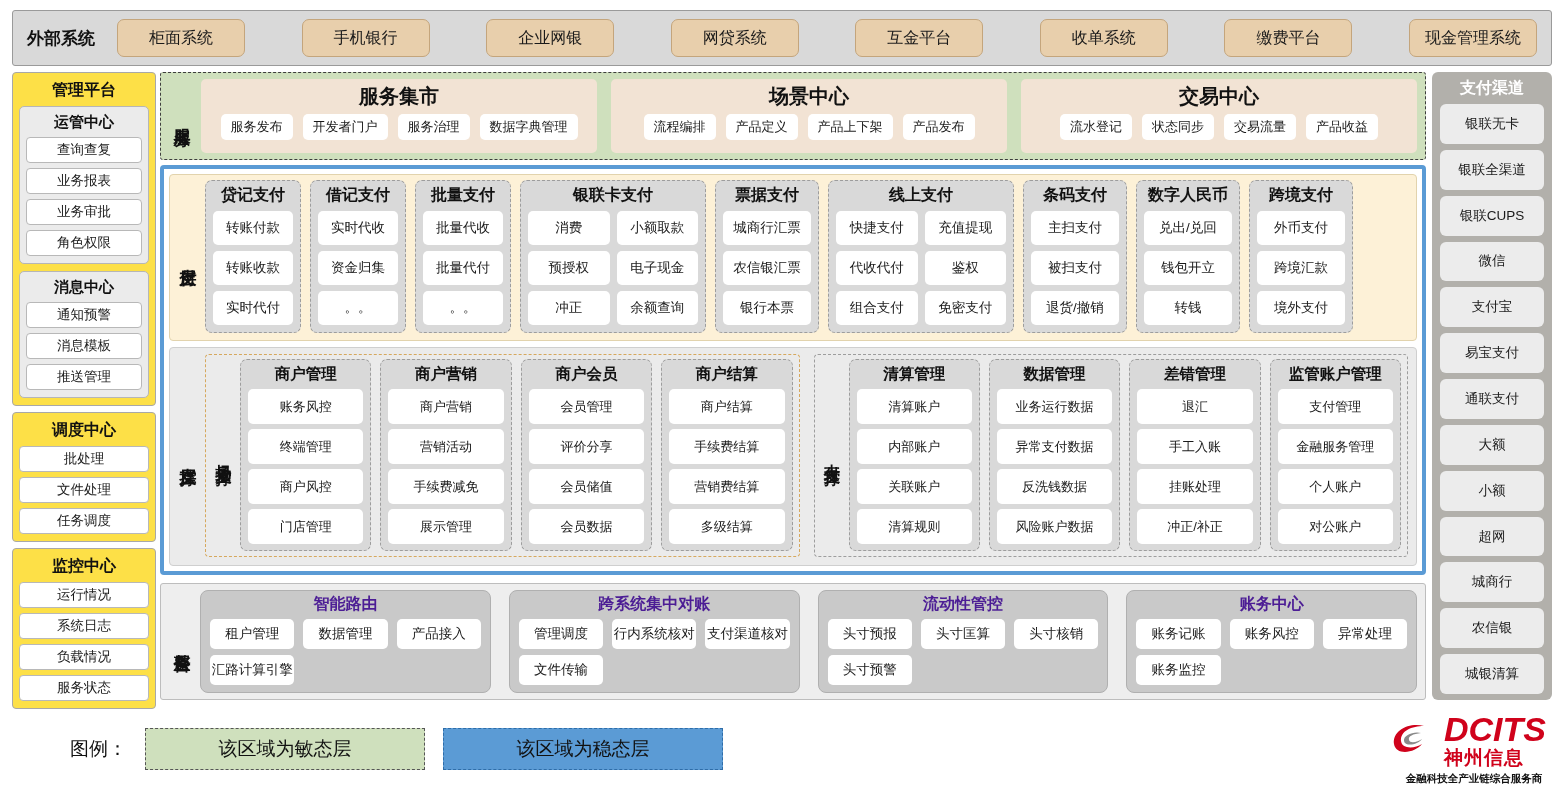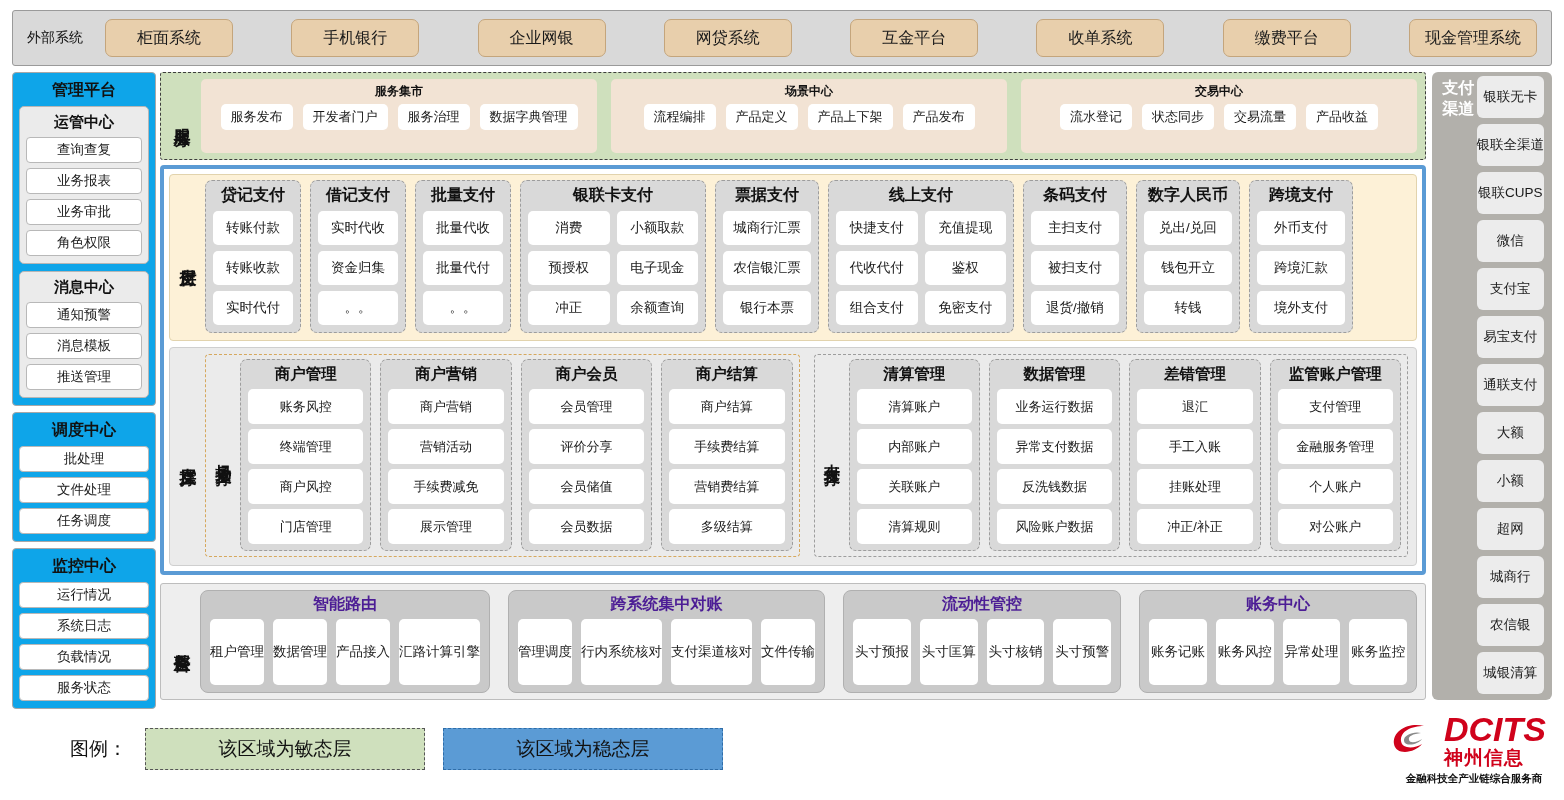--- a/index.html
+++ b/index.html
@@ -19,41 +19,41 @@
   .ext-bar {
     position: absolute; left: 12px; top: 10px;
     width: 1540px; height: 56px;
     background: #d9d9d9;
     border: 1px solid #9a9a9a;
     border-radius: 3px;
     display: flex; align-items: center;
     padding: 0 14px;
   }
   .ext-title {
-    font-weight: normal; font-size: 14px; color: #111;
+    font-weight: bold; font-size: 17px; color: #111;
     margin-right: 22px; white-space: nowrap;
   }
   .ext-items { display: flex; flex: 1; justify-content: space-between; gap: 10px; }
   .ext-chip {
     background: #e8cfac;
     border: 1px solid #c4a57c;
     border-radius: 7px;
     height: 38px; min-width: 128px;
     display: flex; align-items: center; justify-content: center;
     font-size: 16px; color: #1a1a1a; padding: 0 12px; white-space: nowrap;
   }
 
   
   .mgmt-col {
     position: absolute; left: 12px; top: 72px;
     width: 144px; height: 628px;
     display: flex; flex-direction: column; gap: 6px;
   }
   .mgmt-outer {
-    background: #0ea5e9; border: 1px solid #a8a8a8; border-radius: 4px;
+    background: #fde047; border: 1px solid #a8a8a8; border-radius: 4px;
     padding: 5px 6px 7px 6px;
   }
   .mgmt-outer > .grp-title {
     text-align: center; font-weight: bold; font-size: 16px; color: #111;
     padding: 2px 0 5px 0;
   }
   .subgrp {
     background: #ebebeb; border: 1px solid #b6b6b6; border-radius: 5px;
     padding: 4px 6px 7px 6px; margin-bottom: 7px;
   }
@@ -82,21 +82,21 @@
     display: flex; align-items: center; justify-content: center;
     letter-spacing: 1px; width: 26px; flex: none;
   }
   .svc-cards { display: flex; flex: 1; gap: 14px; margin-left: 6px; }
   .svc-card {
     flex: 1; background: #f2e3d4; border-radius: 5px;
     padding: 3px 10px 7px 10px;
     display: flex; flex-direction: column;
   }
   .svc-card-title {
-    text-align: center; font-weight: bold; font-size: 12px; color: #111;
+    text-align: center; font-weight: bold; font-size: 20px; color: #111;
     padding: 1px 0 4px 0;
   }
   .svc-row { display: flex; gap: 10px; justify-content: center; }
   .svc-chip {
     background: #ffffff; border-radius: 5px; height: 26px;
     display: flex; align-items: center; justify-content: center;
     font-size: 13px; color: #1a1a1a; padding: 0 10px; white-space: nowrap;
   }
 
   
@@ -175,36 +175,36 @@
   .intg-cards { display: flex; flex: 1; gap: 18px; margin-left: 5px; }
   .intg-card {
     flex: 1; background: #c9c9c9; border: 1px solid #b0b0b0; border-radius: 8px;
     padding: 2px 9px 7px 9px; display: flex; flex-direction: column;
   }
   .intg-title {
     text-align: center; font-weight: bold; font-size: 16px; color: #4c1d95;
     padding: 1px 0 4px 0; white-space: nowrap;
   }
   .intg-grid {
-    flex: 1; display: grid; grid-template-columns: 1fr 1fr 1fr 1fr;
+    flex: 1; display: grid; grid-template-columns: 1fr 1fr 1fr;
     gap: 6px 9px;
   }
   .intg-chip {
     background: #ffffff; border-radius: 5px;
     display: flex; align-items: center; justify-content: center;
     font-size: 13.5px; color: #1a1a1a; white-space: nowrap;
   }
 
   
   .chan-col {
     position: absolute; left: 1432px; top: 72px;
     width: 120px; height: 628px;
     background: #b2b0ab; border-radius: 6px;
     padding: 4px 8px 6px 8px;
-    display: flex; 
+    display: flex; flex-direction: column;
   }
   .chan-title {
     text-align: center; font-weight: bold; font-size: 16px; color: #ffffff;
     padding: 2px 0 5px 0;
   }
   .chan-list { display: flex; flex-direction: column; gap: 6px; flex: 1; }
   .chan-chip {
     background: #ececec; border-radius: 6px; flex: 1; min-height: 26px;
     display: flex; align-items: center; justify-content: center;
     font-size: 13.5px; color: #1a1a1a; white-space: nowrap;

